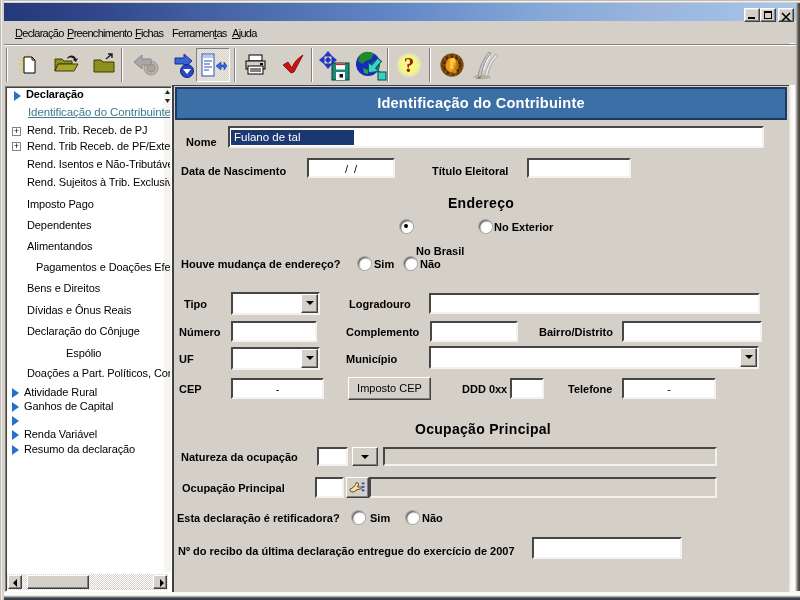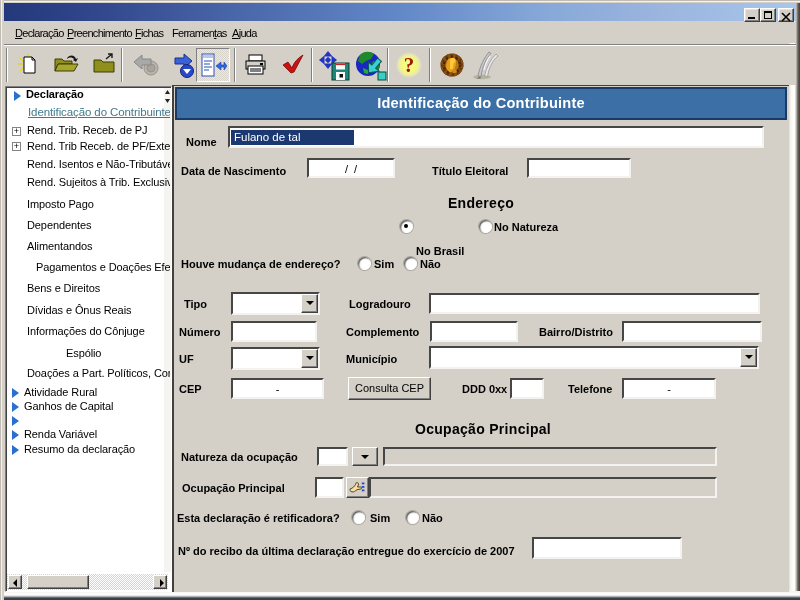--- a/index.html
+++ b/index.html
@@ -187,21 +187,21 @@
   <div class="plus" style="left:5px; top:54px;">+</div>
   <div class="trow" style="left:20px; top:52px;">Rend. Trib Receb. de PF/Exter</div>
   <div class="trow" style="left:20px; top:70px;">Rend. Isentos e Não-Tributáve</div>
   <div class="trow" style="left:20px; top:88px;">Rend. Sujeitos à Trib. Exclusiv</div>
   <div class="trow" style="left:20px; top:131px;">Dependentes</div>
   <div class="trow" style="left:20px; top:110px;">Imposto Pago</div>
   <div class="trow" style="left:20px; top:152px;">Alimentandos</div>
   <div class="trow" style="left:29px; top:173px;">Pagamentos e Doações Efetu</div>
   <div class="trow" style="left:20px; top:194px;">Bens e Direitos</div>
   <div class="trow" style="left:20px; top:216px;">Dívidas e Ônus Reais</div>
-  <div class="trow" style="left:20px; top:237px;">Informações do Cônjuge</div>
+  <div class="trow" style="left:20px; top:237px;">Declaração do Cônjuge</div>
   <div class="trow" style="left:20px; top:259px;padding-left:39px;">Espólio</div>
   <div class="trow" style="left:20px; top:279px;">Doações a Part. Políticos, Cor</div>
   <div class="tri" style="left:5px; top:300px;"></div>
   <div class="trow" style="left:17px; top:298px;">Atividade Rural</div>
   <div class="tri" style="left:5px; top:314px;"></div>
   <div class="trow" style="left:17px; top:312px;">Ganhos de Capital</div>
   <div class="tri" style="left:5px; top:328px;"></div>
   <div class="tri" style="left:5px; top:342px;"></div>
   <div class="trow" style="left:17px; top:340px;">Renda Variável</div>
   <div class="tri" style="left:5px; top:357px;"></div>
@@ -225,21 +225,21 @@
     <span style="position:absolute; left:1px; top:2px; width:123px; height:15px; background:#1c3870; color:#fff; padding-left:3px; line-height:15px; font-size:11.5px;">Fulano de tal</span>
   </div>
 <div class="abs lbl" style="left:181px; top:165px;">Data de Nascimento</div>
 <div class="abs edit" style="left:307px; top:158px; width:88px; height:20px; text-align:center; line-height:18px;">/&nbsp;&nbsp;/</div>
 <div class="abs lbl" style="left:432px; top:165px;">Título Eleitoral</div>
 <div class="abs edit" style="left:527px; top:158px; width:104px; height:20px;"></div>
 <div class="abs sect" style="left:481px; top:195px; transform:translateX(-50%);">Endereço</div>
 <div class="abs radio sel" style="left:400px; top:220px;"></div>
 <div class="abs lbl" style="left:416px; top:221px;margin-top:24px;">No Brasil</div>
 <div class="abs radio" style="left:479px; top:220px;"></div>
-<div class="abs lbl" style="left:494px; top:221px;">No Natureza</div>
+<div class="abs lbl" style="left:494px; top:221px;">No Exterior</div>
 <div class="abs lbl" style="left:181px; top:258px;">Houve mudança de endereço?</div>
 <div class="abs radio" style="left:358px; top:257px;"></div>
 <div class="abs lbl" style="left:374px; top:258px;">Sim</div>
 <div class="abs radio" style="left:404px; top:257px;"></div>
 <div class="abs lbl" style="left:420px; top:258px;">Não</div>
 <div class="abs lbl" style="left:184px; top:298px;">Tipo</div>
 <div class="abs combo" style="left:231px; top:292px; width:89px; height:23px;">
     <div class="cbtn"></div>
   </div>
 <div class="abs lbl" style="left:349px; top:298px;">Logradouro</div>
@@ -253,21 +253,21 @@
 <div class="abs lbl" style="left:179px; top:353px;">UF</div>
 <div class="abs combo" style="left:231px; top:347px; width:89px; height:23px;">
     <div class="cbtn"></div>
   </div>
 <div class="abs lbl" style="left:346px; top:353px;">Município</div>
 <div class="abs combo" style="left:429px; top:346px; width:330px; height:23px;">
     <div class="cbtn"></div>
   </div>
 <div class="abs lbl" style="left:179px; top:383px;">CEP</div>
 <div class="abs edit" style="left:231px; top:378px; width:93px; height:21px; text-align:center; line-height:19px;">-</div>
-<div class="abs" style="left:348px; top:377px; width:83px; height:23px; background:#d4d0c8; border:1px solid; border-color:#ffffff #404040 #404040 #ffffff; box-shadow:inset -1px -1px 0 #808080; font-size:11px; text-align:center; line-height:21px;">Consulta CEP</div>
+<div class="abs" style="left:348px; top:377px; width:83px; height:23px; background:#d4d0c8; border:1px solid; border-color:#ffffff #404040 #404040 #ffffff; box-shadow:inset -1px -1px 0 #808080; font-size:11px; text-align:center; line-height:21px;">Imposto CEP</div>
 <div class="abs lbl" style="left:462px; top:383px;">DDD 0xx</div>
 <div class="abs edit" style="left:510px; top:378px; width:34px; height:21px;"></div>
 <div class="abs lbl" style="left:568px; top:383px;">Telefone</div>
 <div class="abs edit" style="left:622px; top:378px; width:94px; height:21px; text-align:center; line-height:19px;">-</div>
 <div class="abs sect" style="left:483px; top:421px; transform:translateX(-50%);">Ocupação Principal</div>
 <div class="abs lbl" style="left:181px; top:451px;">Natureza da ocupação</div>
 <div class="abs edit" style="left:317px; top:447px; width:31px; height:19px;"></div>
 <div class="abs" style="left:352px; top:447px; width:26px; height:19px; background:#d4d0c8; border:1px solid; border-color:#ffffff #404040 #404040 #ffffff; box-shadow:inset -1px -1px 0 #808080;">
     <div style="position:absolute; left:8px; top:7px; border-left:4px solid transparent; border-right:4px solid transparent; border-top:4px solid #000;"></div>
   </div>

